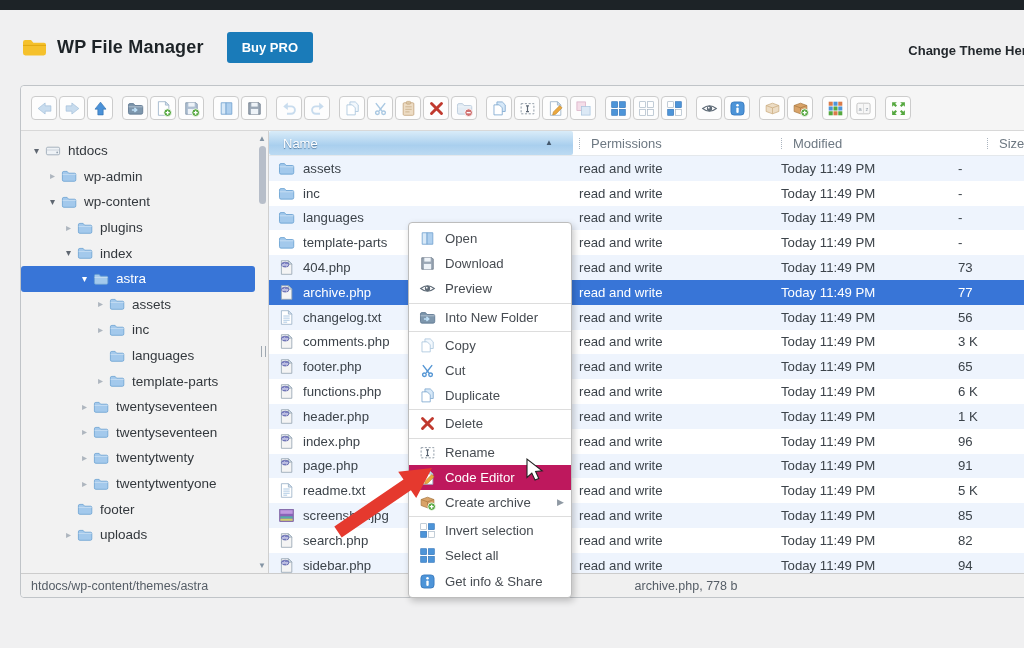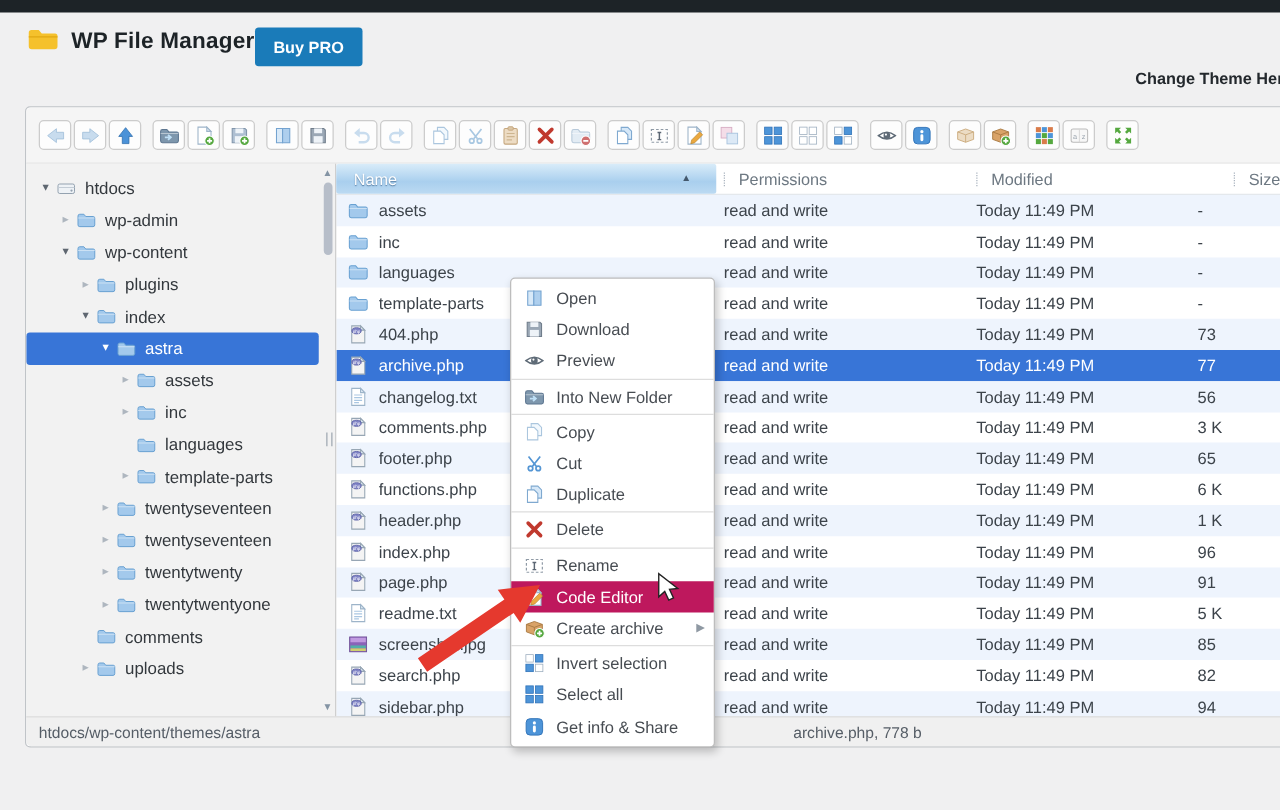--- a/index.html
+++ b/index.html
@@ -1,23 +1,23 @@
 <!DOCTYPE html>
 <html><head>
 <meta charset="utf-8">
 <style>
   html,body{margin:0;padding:0;background:#fff}
   .screen{position:relative;width:1024px;height:648px;background:#f0f0f1;overflow:hidden;
           font-family:"Liberation Sans",sans-serif;-webkit-font-smoothing:antialiased}
   .adminbar{position:absolute;top:0;left:0;width:100%;height:10px;background:#1d2327}
   
-  .hdr{position:absolute;top:22px;left:0;width:100%;height:75px;display:flex;align-items:flex-start;padding-left:22px;box-sizing:border-box}
+  .hdr{position:absolute;top:10px;left:0;width:100%;height:75px;display:flex;align-items:center;padding-left:22px;box-sizing:border-box}
   .hdr-folder{width:25px;height:19px;flex:none}
   .hdr-title{font-size:18px;font-weight:700;color:#1d2327;margin-left:10px;letter-spacing:.2px}
-  .buypro{margin-left:0;background:#1a7bb9;color:#fff;font-size:13px;font-weight:700;
+  .buypro{margin-left:23px;background:#1a7bb9;color:#fff;font-size:13px;font-weight:700;
           padding:8px 15px;border-radius:3px;border:none;cursor:pointer}
   .change-theme{position:absolute;top:33px;right:-10px;font-size:13px;font-weight:700;color:#23282d;white-space:nowrap}
   
   .fm{position:absolute;left:20px;top:85px;width:1012px;height:513px;background:#fff;
       border:1px solid #c0c4c8;border-radius:4px;display:flex;flex-direction:column;box-sizing:border-box}
   .fm-toolbar{height:44px;flex:none;background:#f5f5f5;border-bottom:1px solid #d8d8d8;
               display:flex;align-items:center;padding:0 10px;gap:9px;border-radius:4px 4px 0 0}
   .tb-group{display:flex;gap:2px}
   .tb-btn{width:26px;height:24px;background:#fdfdfd;border:1px solid #ccc;border-radius:4px;
           display:flex;align-items:center;justify-content:center;padding:2px;box-sizing:border-box;cursor:pointer}
@@ -456,21 +456,21 @@
                 <path d="M1.4 6.4 H14.8" stroke="#ffffff" stroke-opacity=".45" stroke-width=".8"></path>
               </svg></span>
             <span>twentytwentyone</span>
           </div>
           <div class="tree-row" style="padding-left: 40px;">
             <span class="caret none"></span>
             <span class="tree-ico"><svg viewBox="0 0 16 16" width="100%" height="100%">
                 <path d="M1.4 4.8 Q1.4 3.4 2.8 3.4 H6.1 L7.6 5.2 H13.6 Q14.8 5.2 14.8 6.4 V11.9 Q14.8 13.3 13.4 13.3 H2.8 Q1.4 13.3 1.4 11.9 Z" fill="#a3c9ec" stroke="#69a1d2" stroke-width=".8"></path>
                 <path d="M1.4 6.4 H14.8" stroke="#ffffff" stroke-opacity=".45" stroke-width=".8"></path>
               </svg></span>
-            <span>comments</span>
+            <span>footer</span>
           </div>
           <div class="tree-row" style="padding-left: 40px;">
             <span class="caret closed">▸</span>
             <span class="tree-ico"><svg viewBox="0 0 16 16" width="100%" height="100%">
                 <path d="M1.4 4.8 Q1.4 3.4 2.8 3.4 H6.1 L7.6 5.2 H13.6 Q14.8 5.2 14.8 6.4 V11.9 Q14.8 13.3 13.4 13.3 H2.8 Q1.4 13.3 1.4 11.9 Z" fill="#a3c9ec" stroke="#69a1d2" stroke-width=".8"></path>
                 <path d="M1.4 6.4 H14.8" stroke="#ffffff" stroke-opacity=".45" stroke-width=".8"></path>
               </svg></span>
             <span>uploads</span>
           </div>
           <div class="tree-scroll">

